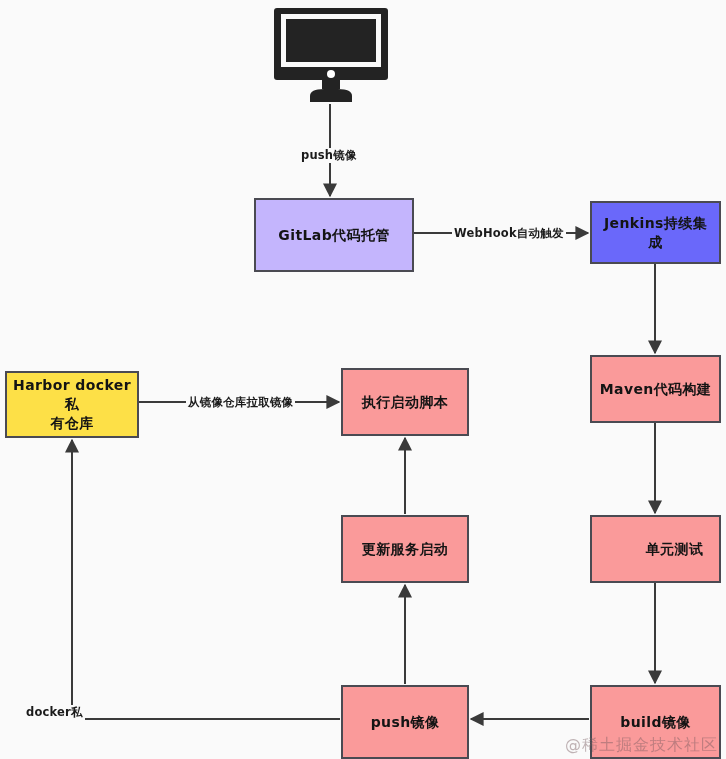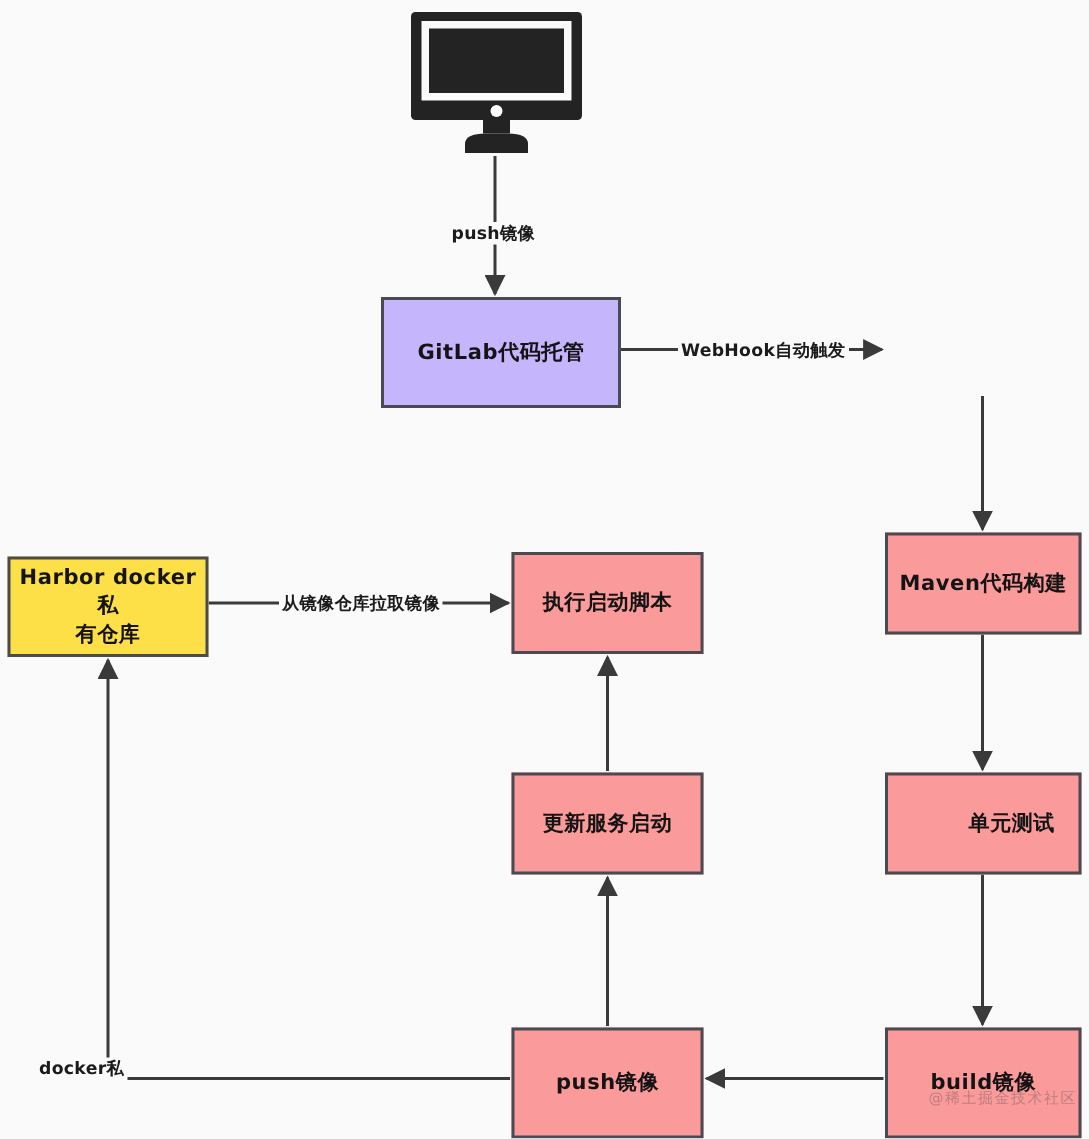--- a/index.html
+++ b/index.html
@@ -54,22 +54,22 @@
   #monitor {
     position: absolute;
     left: 274px;
     top: 8px;
     width: 114px;
     height: 96px;
   }
   .watermark {
     position: absolute;
     right: 8px;
-    bottom: 20px;
-    font-size: 10px;
+    bottom: 3px;
+    font-size: 16px;
     color: rgba(120, 90, 95, 0.45);
     letter-spacing: 1px;
     font-family: "DejaVu Sans", "Liberation Sans", sans-serif;
     user-select: none;
   }
 </style>
 </head>
 <body>
 
 <div id="canvas">
@@ -113,20 +113,23 @@
       <line x1="405" y1="684" x2="405" y2="585" marker-end="url(#arrow)"></line>
 
       <line x1="405" y1="514" x2="405" y2="438" marker-end="url(#arrow)"></line>
     </g>
   </svg>
 
   <div class="node" style="left:254px; top:198px; width:160px; height:74px; background:#c4b5fd;">
     <span class="node-label">GitLab代码托管</span>
   </div>
 
+  <div class="node" style="left:590px; top:201px; width:131px; height:63px; background:#6a68fa;">
+    <span class="node-label">Jenkins持续集成</span>
+  </div>
 
   <div class="node" style="left:590px; top:355px; width:131px; height:68px; background:#fa9a9a;">
     <span class="node-label">Maven代码构建</span>
   </div>
 
   <div class="node" style="left:590px; top:515px; width:131px; height:68px; background:#fa9a9a;padding-left:44px;">
     <span class="node-label">单元测试</span>
   </div>
 
   <div class="node" style="left:590px; top:685px; width:131px; height:74px; background:#fa9a9a;">

